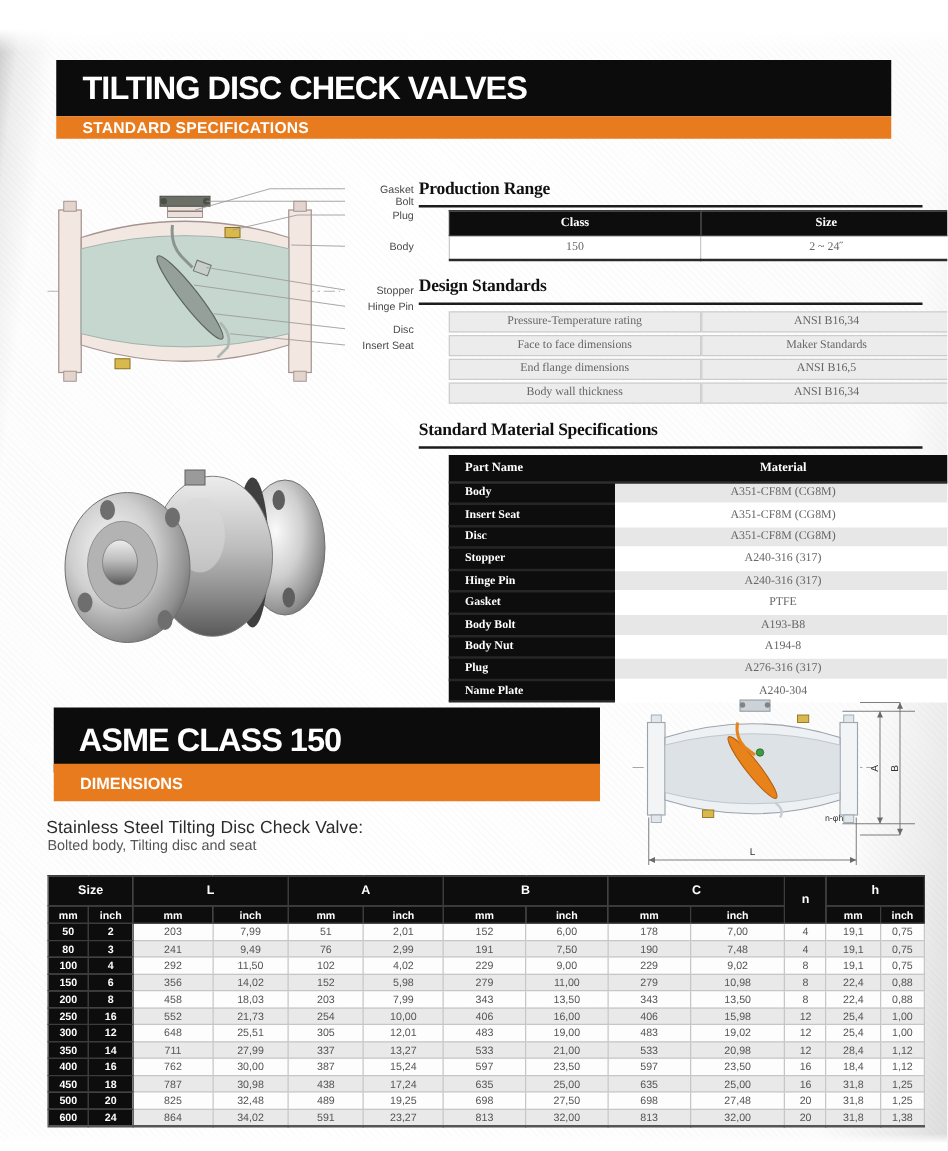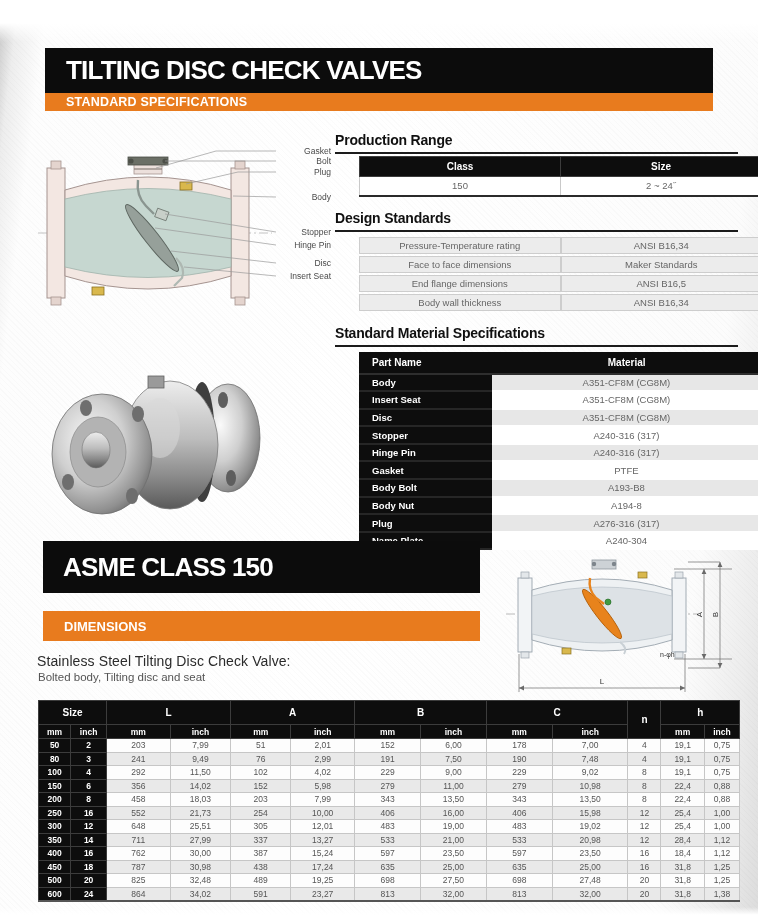--- a/index.html
+++ b/index.html
@@ -19,21 +19,21 @@
   .title-bar { position:absolute; left:45px; top:48px; width:668px; height:45px; background:#0c0c0c;
     display:flex; align-items:center; padding-left:21px; z-index:2; }
   .title-bar span { color:#fff; font-weight:bold; font-size:26px; letter-spacing:-0.8px; }
   .orange-bar { position:absolute; left:45px; top:93px; width:668px; height:18px; background:#e87b1e;
     display:flex; align-items:center; padding-left:21px; z-index:2; }
   .orange-bar span { color:#fff; font-weight:bold; font-size:12.5px; letter-spacing:0.2px; }
 
   .cross-section { position:absolute; left:34px; top:138px; width:302px; height:192px; }
   .photo { position:absolute; left:40px; top:350px; width:235px; height:192px; }
 
-  .right-col { position:absolute; left:335px; top:132px; width:403px; }
+  .right-col { position:absolute; left:335px; top:144px; width:403px;font-family:Liberation Serif, serif; }
   .section-heading { font-size:14px; font-weight:bold; color:#101010; letter-spacing:-0.2px;
     border-bottom:2px solid #1c1c1c; padding-bottom:4px; }
   .right-col table { width:100%; border-collapse:collapse; table-layout:fixed;margin-left:24px; }
 
   .pr-table { margin-top:2px; border-bottom:2px solid #2a2a2a; }
   .pr-table th { background:#0d0d0d; color:#fff; font-size:10px; height:20px; border:1px solid #3c3c3c; }
   .pr-table td { background:#fff; color:#666; font-size:9.5px; height:19px; text-align:center; border:1px solid #c9c9c9; }
   .pr-gap { height:13px; }
 
   .ds-table { border-collapse:separate !important; border-spacing:0 2px; margin-top:3px; }
@@ -42,21 +42,21 @@
 
   .ms-table { margin-top:5px; }
   .ms-table th.part-h { width:33%; }
   .ms-table th { background:#0d0d0d; color:#fff; font-size:10px; height:22px; border-bottom:2px solid #2e2e2e; }
   .ms-table th.part-h, .ms-table td.part { text-align:left; padding-left:13px; }
   .ms-table td.part { background:#0d0d0d; color:#fff; font-weight:bold; font-size:9.5px; height:17.6px; border-bottom:2px solid #262626; }
   .ms-table td.mat { color:#666; font-size:9.5px; text-align:center; border-bottom:2px solid #fff; border-right:1px solid #d5d5d5; }
   .ms-table tr:nth-child(even) td.mat { background:#fff; }
   .ms-table tr:nth-child(odd)  td.mat { background:#e7e7e7; }
 
-  .asme-bar { position:absolute; left:43px; top:541px; width:437px; height:52px; background:#0c0c0c;
+  .asme-bar { position:absolute; left:43px; top:566px; width:437px; height:52px; background:#0c0c0c;
     display:flex; align-items:center; padding-left:20px; z-index:2; }
   .asme-bar span { color:#fff; font-weight:bold; font-size:26px; letter-spacing:-0.8px; }
   .dim-bar { position:absolute; left:43px; top:611px; width:437px; height:30px; background:#e87b1e;
     display:flex; align-items:center; padding-left:21px; z-index:2; }
   .dim-bar span { color:#fff; font-weight:bold; font-size:13px; }
 
   .dim-drawing { position:absolute; left:502px; top:550px; width:248px; height:152px; }
 
   .note1 { position:absolute; left:37px; top:653px; font-size:14px; color:#2b2b2b; letter-spacing:0.1px; }
   .note2 { position:absolute; left:38px; top:671px; font-size:11.5px; color:#555; }

